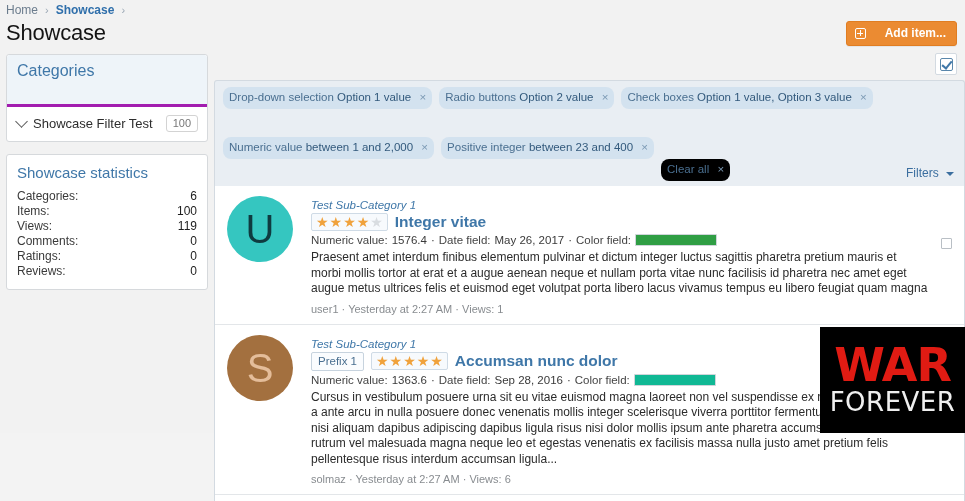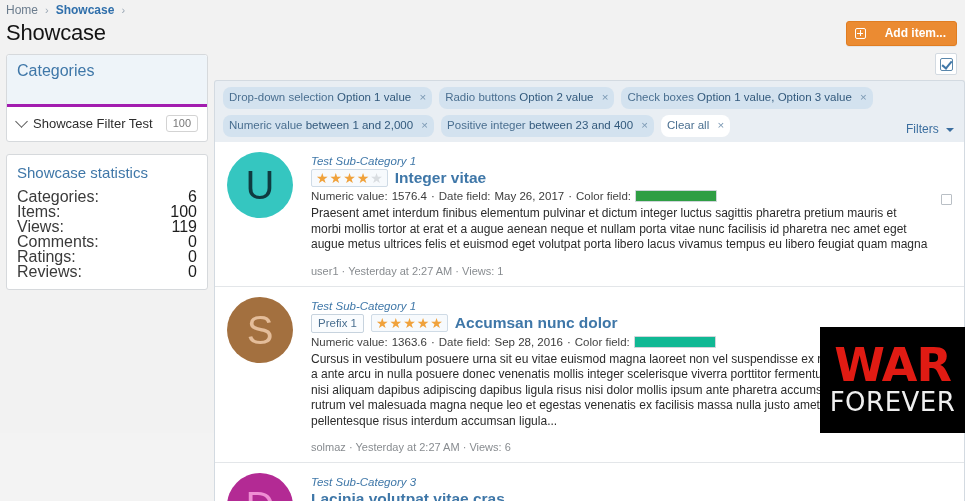--- a/index.html
+++ b/index.html
@@ -78,41 +78,41 @@
     border: 1px solid #d3d3d3; border-radius: 3px;
     padding: 1px 6px 2px; font-size: 11px; color: #777;
     background: #fff;
   }
   .stats-title {
     font-size: 15px; color: #3f77a8; padding: 9px 10px 2px 10px;
   }
   .stats-list { padding: 6px 10px 10px 10px; }
   .stat-row {
     display: flex; justify-content: space-between;
-    font-size: 16px; color: #3a3a3a; line-height: 15px;
+    font-size: 12px; color: #3a3a3a; line-height: 15px;
   }
   .stat-row .v { color: #1d1d1d; }
 
   
   .main { position: absolute; left: 214px; top: 80px; right: 0; bottom: 0; }
   .filterbar {
     background: #e9eef3; border: 1px solid #d3dae1; border-bottom: none;
     border-radius: 3px 3px 0 0;
     padding: 6px 8px 5px 8px;
     position: relative;
   }
   .tagline { display: flex; flex-wrap: wrap; align-items: center; gap: 6px 7px; line-height: 17px; padding-right: 60px; }
   .tag {
     background: #d3e2ef; color: #4a6f90;
     border-radius: 8px; padding: 2px 6px 3px 6px;
     font-size: 11.5px; white-space: nowrap;
   }
   .tag b { font-weight: normal; color: #32597c; }
   .tag .x { margin-left: 5px; color: #7a98b3; cursor: pointer; }
-  .tag.clear { background: #ffffff; }
+  .tag.clear { background: #000000; margin-top: 44px; }
   .filters-link {
     position: absolute; right: 10px; bottom: 6px;
     color: #3b6e9f; font-size: 12px; cursor: pointer;
   }
   .caret-d {
     display: inline-block; width: 0; height: 0; margin-left: 4px;
     border-left: 4px solid transparent; border-right: 4px solid transparent;
     border-top: 4px solid #3b6e9f; vertical-align: middle;
   }
 
@@ -154,21 +154,21 @@
   }
   .meta-row .lbl { color: #444; }
   .swatch {
     display: inline-block; width: 82px; height: 12px;
     border: 1px solid #cfd5da; border-radius: 1px; vertical-align: middle;
   }
   .snippet {
     font-size: 12px; color: #2b2b2b; line-height: 15.5px;
     margin-bottom: 6px; padding-right: 24px;
   }
-  .byline { font-size: 11px; color: #888c90; margin-top: 12px; }
+  .byline { font-size: 11px; color: #888c90; }
   .row-check {
     position: absolute; right: 12px; top: 52px;
     width: 11px; height: 11px; border: 1px solid #b9bfc5;
     background: #fff; border-radius: 1px; cursor: pointer;
   }
 
   
   .selectall-wrap {
     position: absolute; right: 8px; top: 53px;
     width: 22px; height: 22px; background: #fff;

